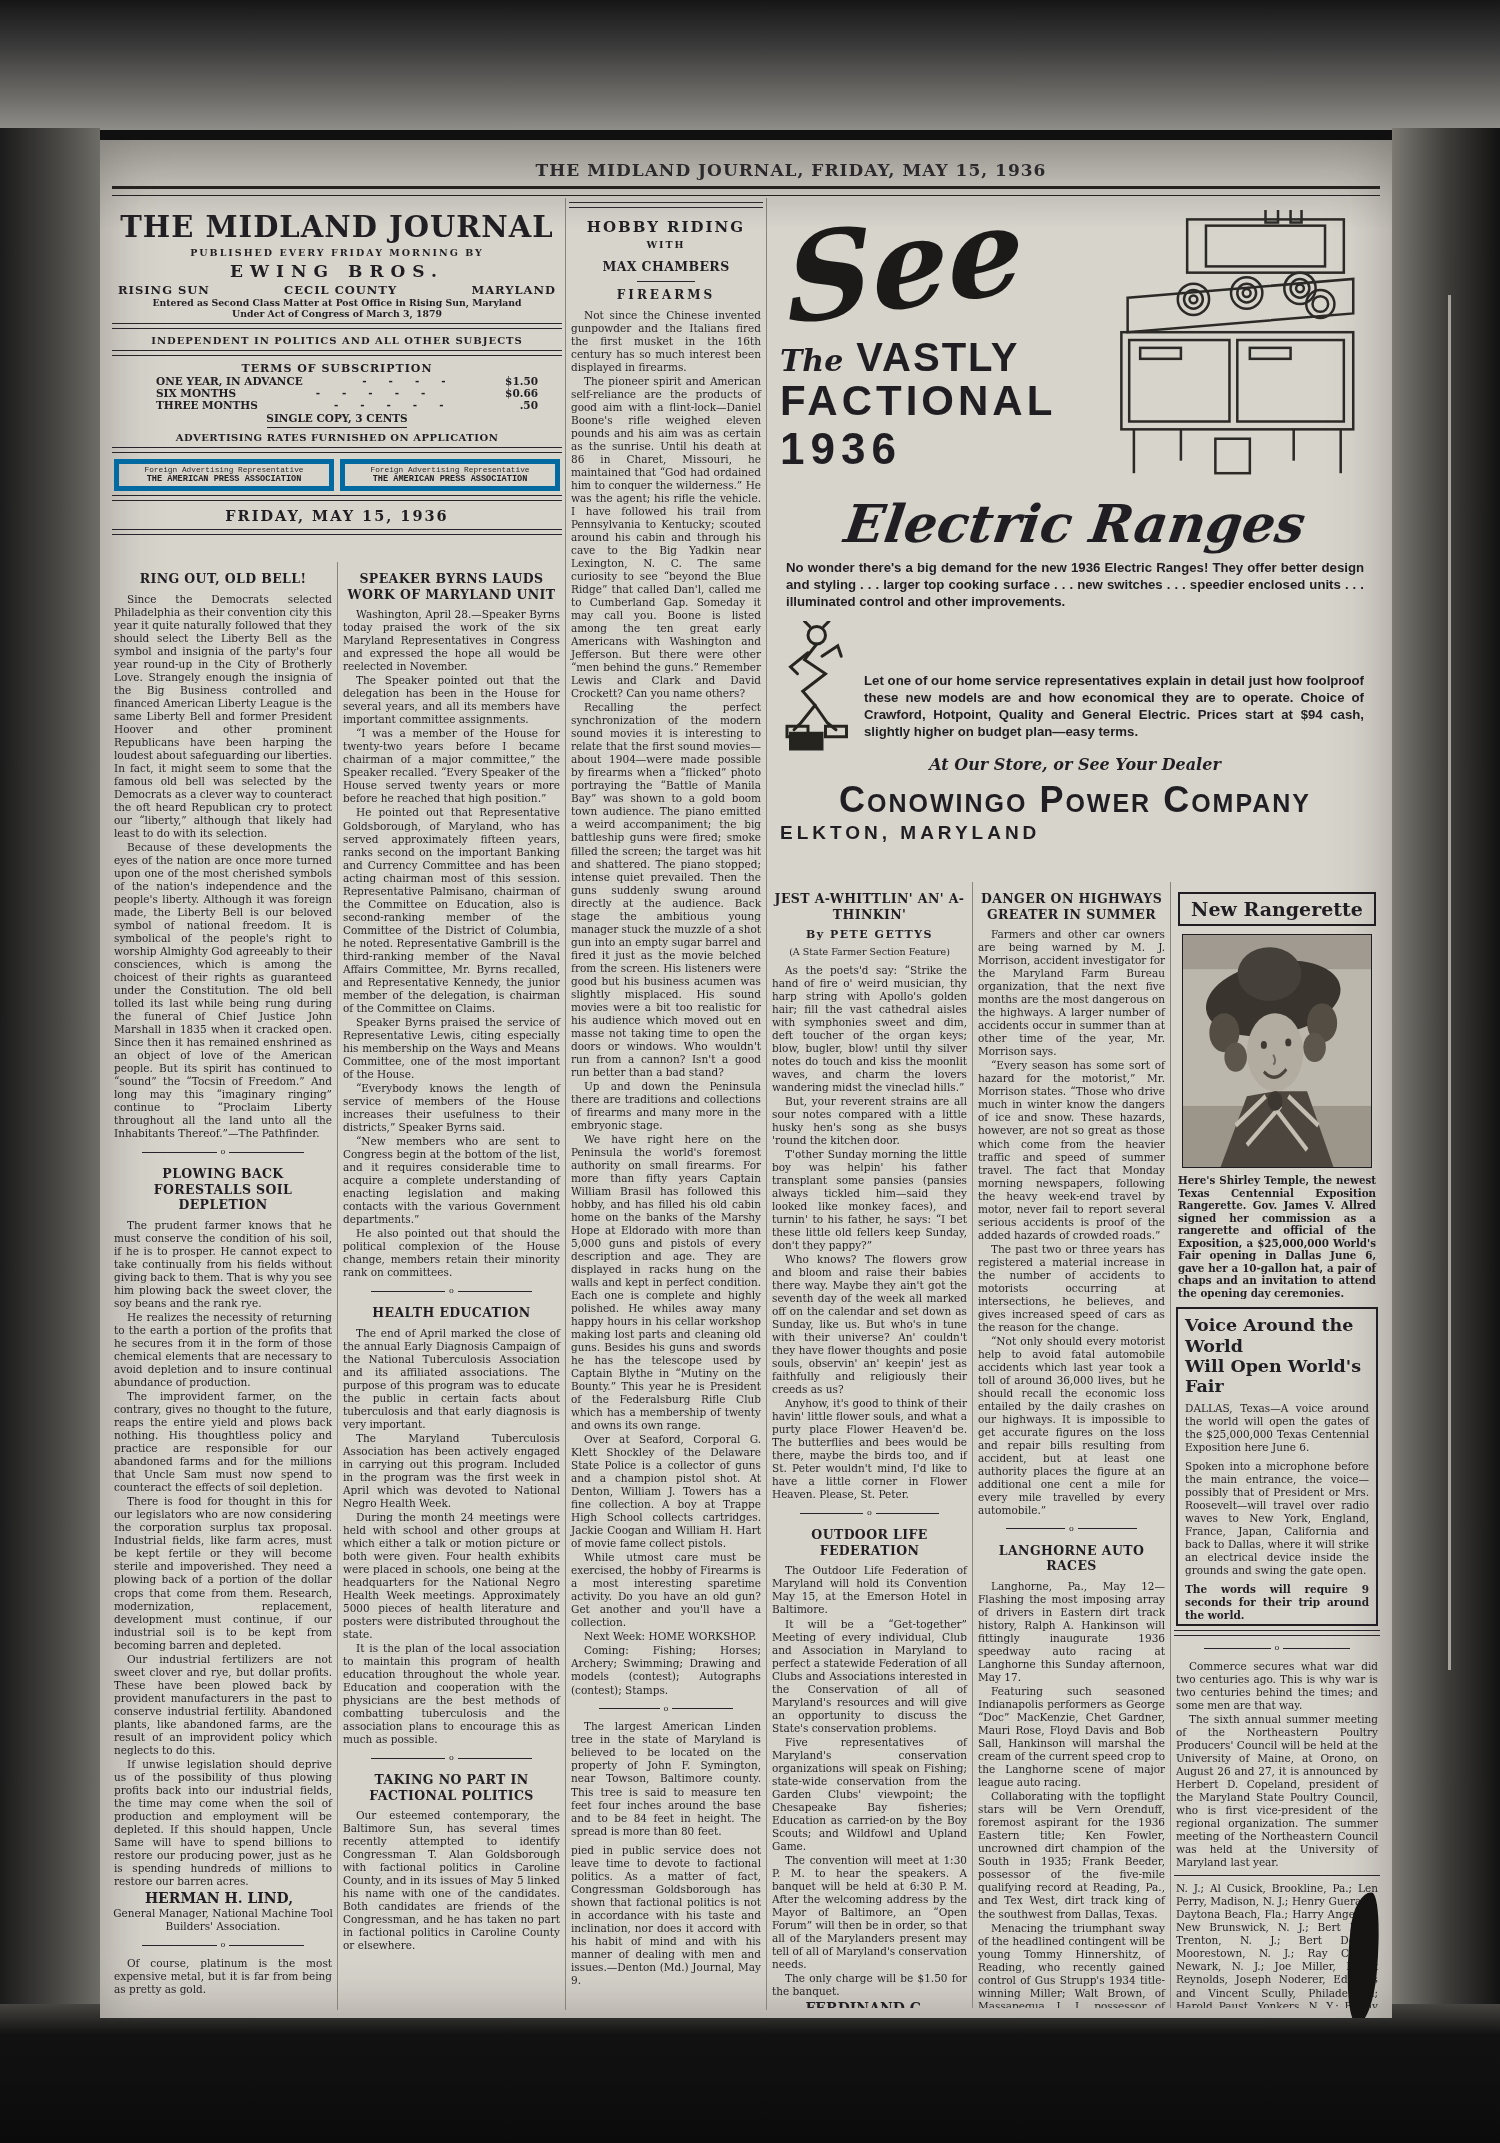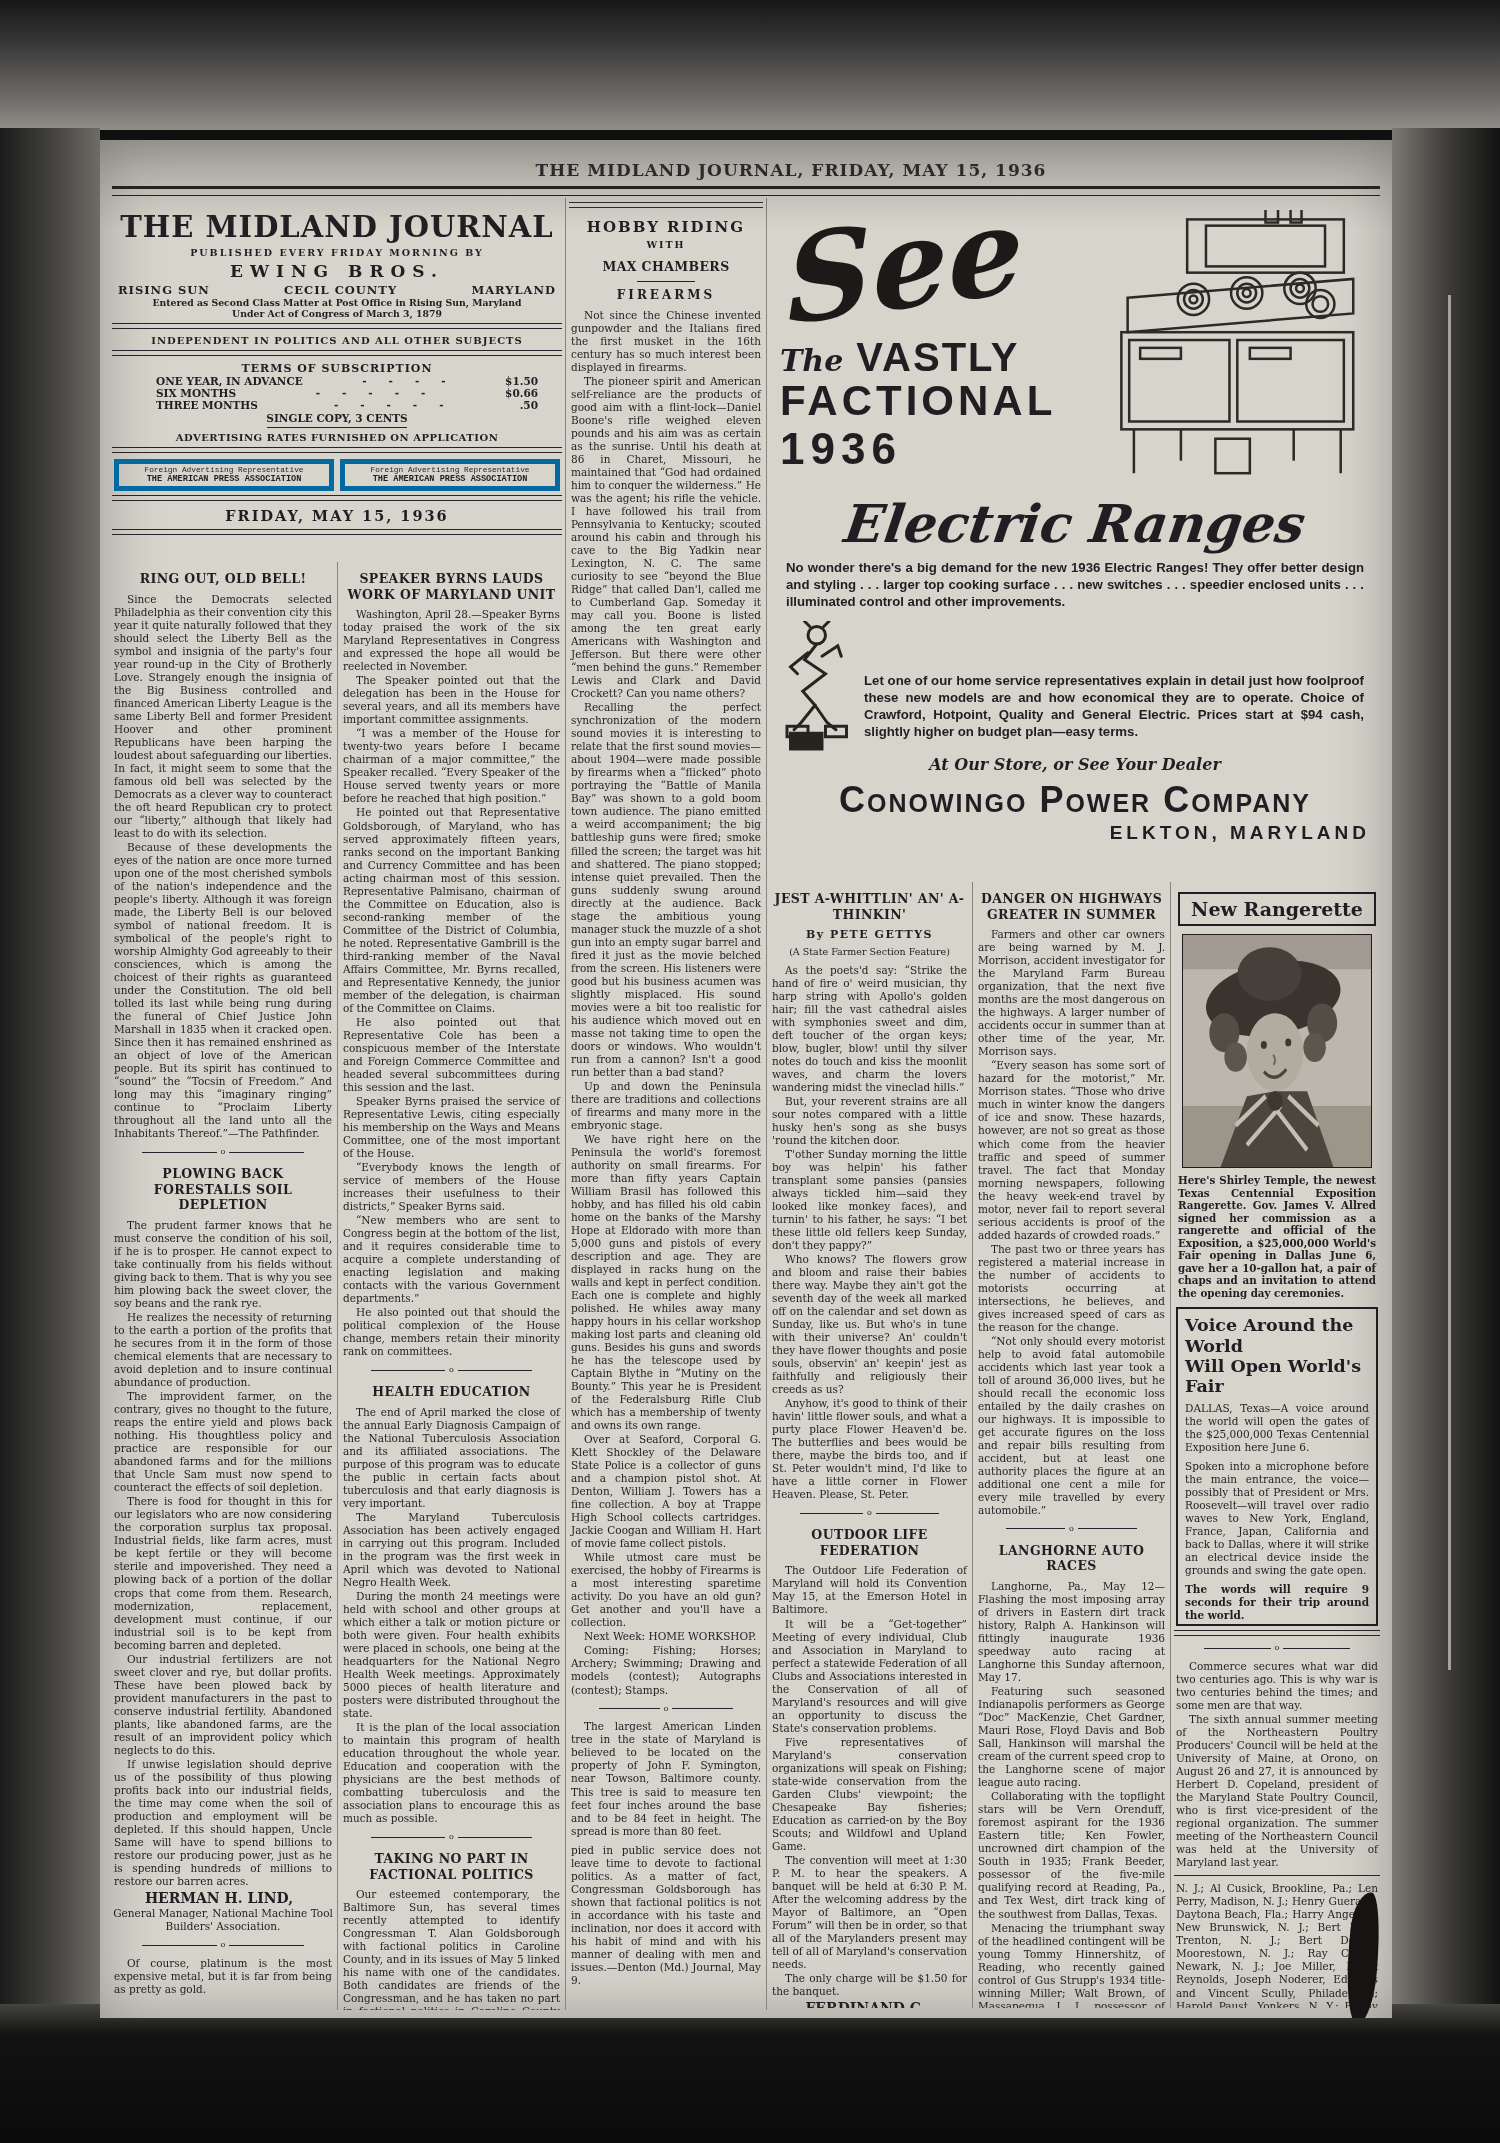--- a/index.html
+++ b/index.html
@@ -82,21 +82,21 @@
   .ad-l3{font-family:"Liberation Sans",sans-serif;font-weight:bold;font-size:44px;letter-spacing:6px;line-height:1.15;}
   .ad-range{flex:1;padding-top:8px;}
   .ad-script{font-family:"DejaVu Serif",serif;font-style:italic;font-weight:bold;font-size:52px;
     transform:skewX(-8deg);text-align:center;margin:2px 0 10px;line-height:1;}
   .ad-p{font-family:"Liberation Sans",sans-serif;font-weight:bold;font-size:13.2px;line-height:1.28;margin:0 6px 10px;text-align:justify;}
   .ad-mid{display:flex;align-items:flex-end;}
   .ad-reddy{flex:none;width:74px;margin:0 4px -4px 0;}
   .ad-store{font-family:"DejaVu Serif",serif;font-style:italic;font-weight:bold;font-size:16px;text-align:center;margin:4px 0 8px;}
   .ad-co{font-family:"Liberation Sans",sans-serif;font-weight:bold;font-variant:small-caps;font-size:36px;
     text-align:center;letter-spacing:2px;line-height:1;}
-  .ad-city{font-family:"Liberation Sans",sans-serif;font-weight:bold;font-size:19px;letter-spacing:4px;text-align:right;margin-top:4px;}
+  .ad-city{font-family:"Liberation Sans",sans-serif;font-weight:bold;font-size:19px;letter-spacing:4px;text-align:left;margin-top:4px;}
   
   .rangerette-box{border:2px solid #1f1d22;margin:10px 4px 8px;text-align:center;padding:4px 0;}
   .rb-title{font-size:19px;font-weight:bold;}
   .shirley{border:1.5px solid #1f1d22;margin:0 8px;height:232px;overflow:hidden;background:#b9b4ab;}
   .shirley svg{display:block;width:100%;height:100%;}
   .caption{font-size:10.3px;font-weight:bold;text-align:justify;margin:6px 4px 4px;line-height:1.22;}
   .voicebox{border:2px solid #1f1d22;margin:8px 2px 2px;padding:6px 7px 2px;}
   .vb-title{font-size:17.5px;font-weight:bold;line-height:1.15;}
   .vb-p{font-size:10.5px;line-height:1.24;text-align:justify;margin:6px 0 0;}
   .vb-bold{font-weight:bold;}
@@ -190,21 +190,20 @@
             <div class="blk t-p">Of course, platinum is the most expensive metal, but it is far from being as pretty as gold.</div>
           </div>
         <div class="vr"></div>
         <div class="col c2">
 
         <div class="blk t-h">SPEAKER BYRNS LAUDS WORK OF MARYLAND UNIT</div>
             <div class="blk t-p">Washington, April 28.—Speaker Byrns today praised the work of the six Maryland Representatives in Congress and expressed the hope all would be reelected in November.</div>
             <div class="blk t-p">The Speaker pointed out that the delegation has been in the House for several years, and all its members have important committee assignments.</div>
             <div class="blk t-p">“I was a member of the House for twenty-two years before I became chairman of a major committee,” the Speaker recalled. “Every Speaker of the House served twenty years or more before he reached that high position.”</div>
             <div class="blk t-p">He pointed out that Representative Goldsborough, of Maryland, who has served approximately fifteen years, ranks second on the important Banking and Currency Committee and has been acting chairman most of this session. Representative Palmisano, chairman of the Committee on Education, also is second-ranking member of the Committee of the District of Columbia, he noted. Representative Gambrill is the third-ranking member of the Naval Affairs Committee, Mr. Byrns recalled, and Representative Kennedy, the junior member of the delegation, is chairman of the Committee on Claims.</div>
-            <div class="blk t-p">He also pointed out that Representative Cole has been a conspicuous member of the Interstate and Foreign Commerce Committee and headed several subcommittees during this session and the last.</div>
             <div class="blk t-p">Speaker Byrns praised the service of Representative Lewis, citing especially his membership on the Ways and Means Committee, one of the most important of the House.</div>
             <div class="blk t-p">“Everybody knows the length of service of members of the House increases their usefulness to their districts,” Speaker Byrns said.</div>
             <div class="blk t-p">“New members who are sent to Congress begin at the bottom of the list, and it requires considerable time to acquire a complete understanding of enacting legislation and making contacts with the various Government departments.”</div>
             <div class="blk t-p">He also pointed out that should the political complexion of the House change, members retain their minority rank on committees.</div>
             <div class="blk t-div">o</div>
             <div class="blk t-h">HEALTH EDUCATION</div>
             <div class="blk t-p">The end of April marked the close of the annual Early Diagnosis Campaign of the National Tuberculosis Association and its affiliated associations. The purpose of this program was to educate the public in certain facts about tuberculosis and that early diagnosis is very important.</div>
             <div class="blk t-p">The Maryland Tuberculosis Association has been actively engaged in carrying out this program. Included in the program was the first week in April which was devoted to National Negro Health Week.</div>
             <div class="blk t-p">During the month 24 meetings were held with school and other groups at which either a talk or motion picture or both were given. Four health exhibits were placed in schools, one being at the headquarters for the National Negro Health Week meetings. Approximately 5000 pieces of health literature and posters were distributed throughout the state.</div>
             <div class="blk t-p">It is the plan of the local association to maintain this program of health education throughout the whole year. Education and cooperation with the physicians are the best methods of combatting tuberculosis and the association plans to encourage this as much as possible.</div>

